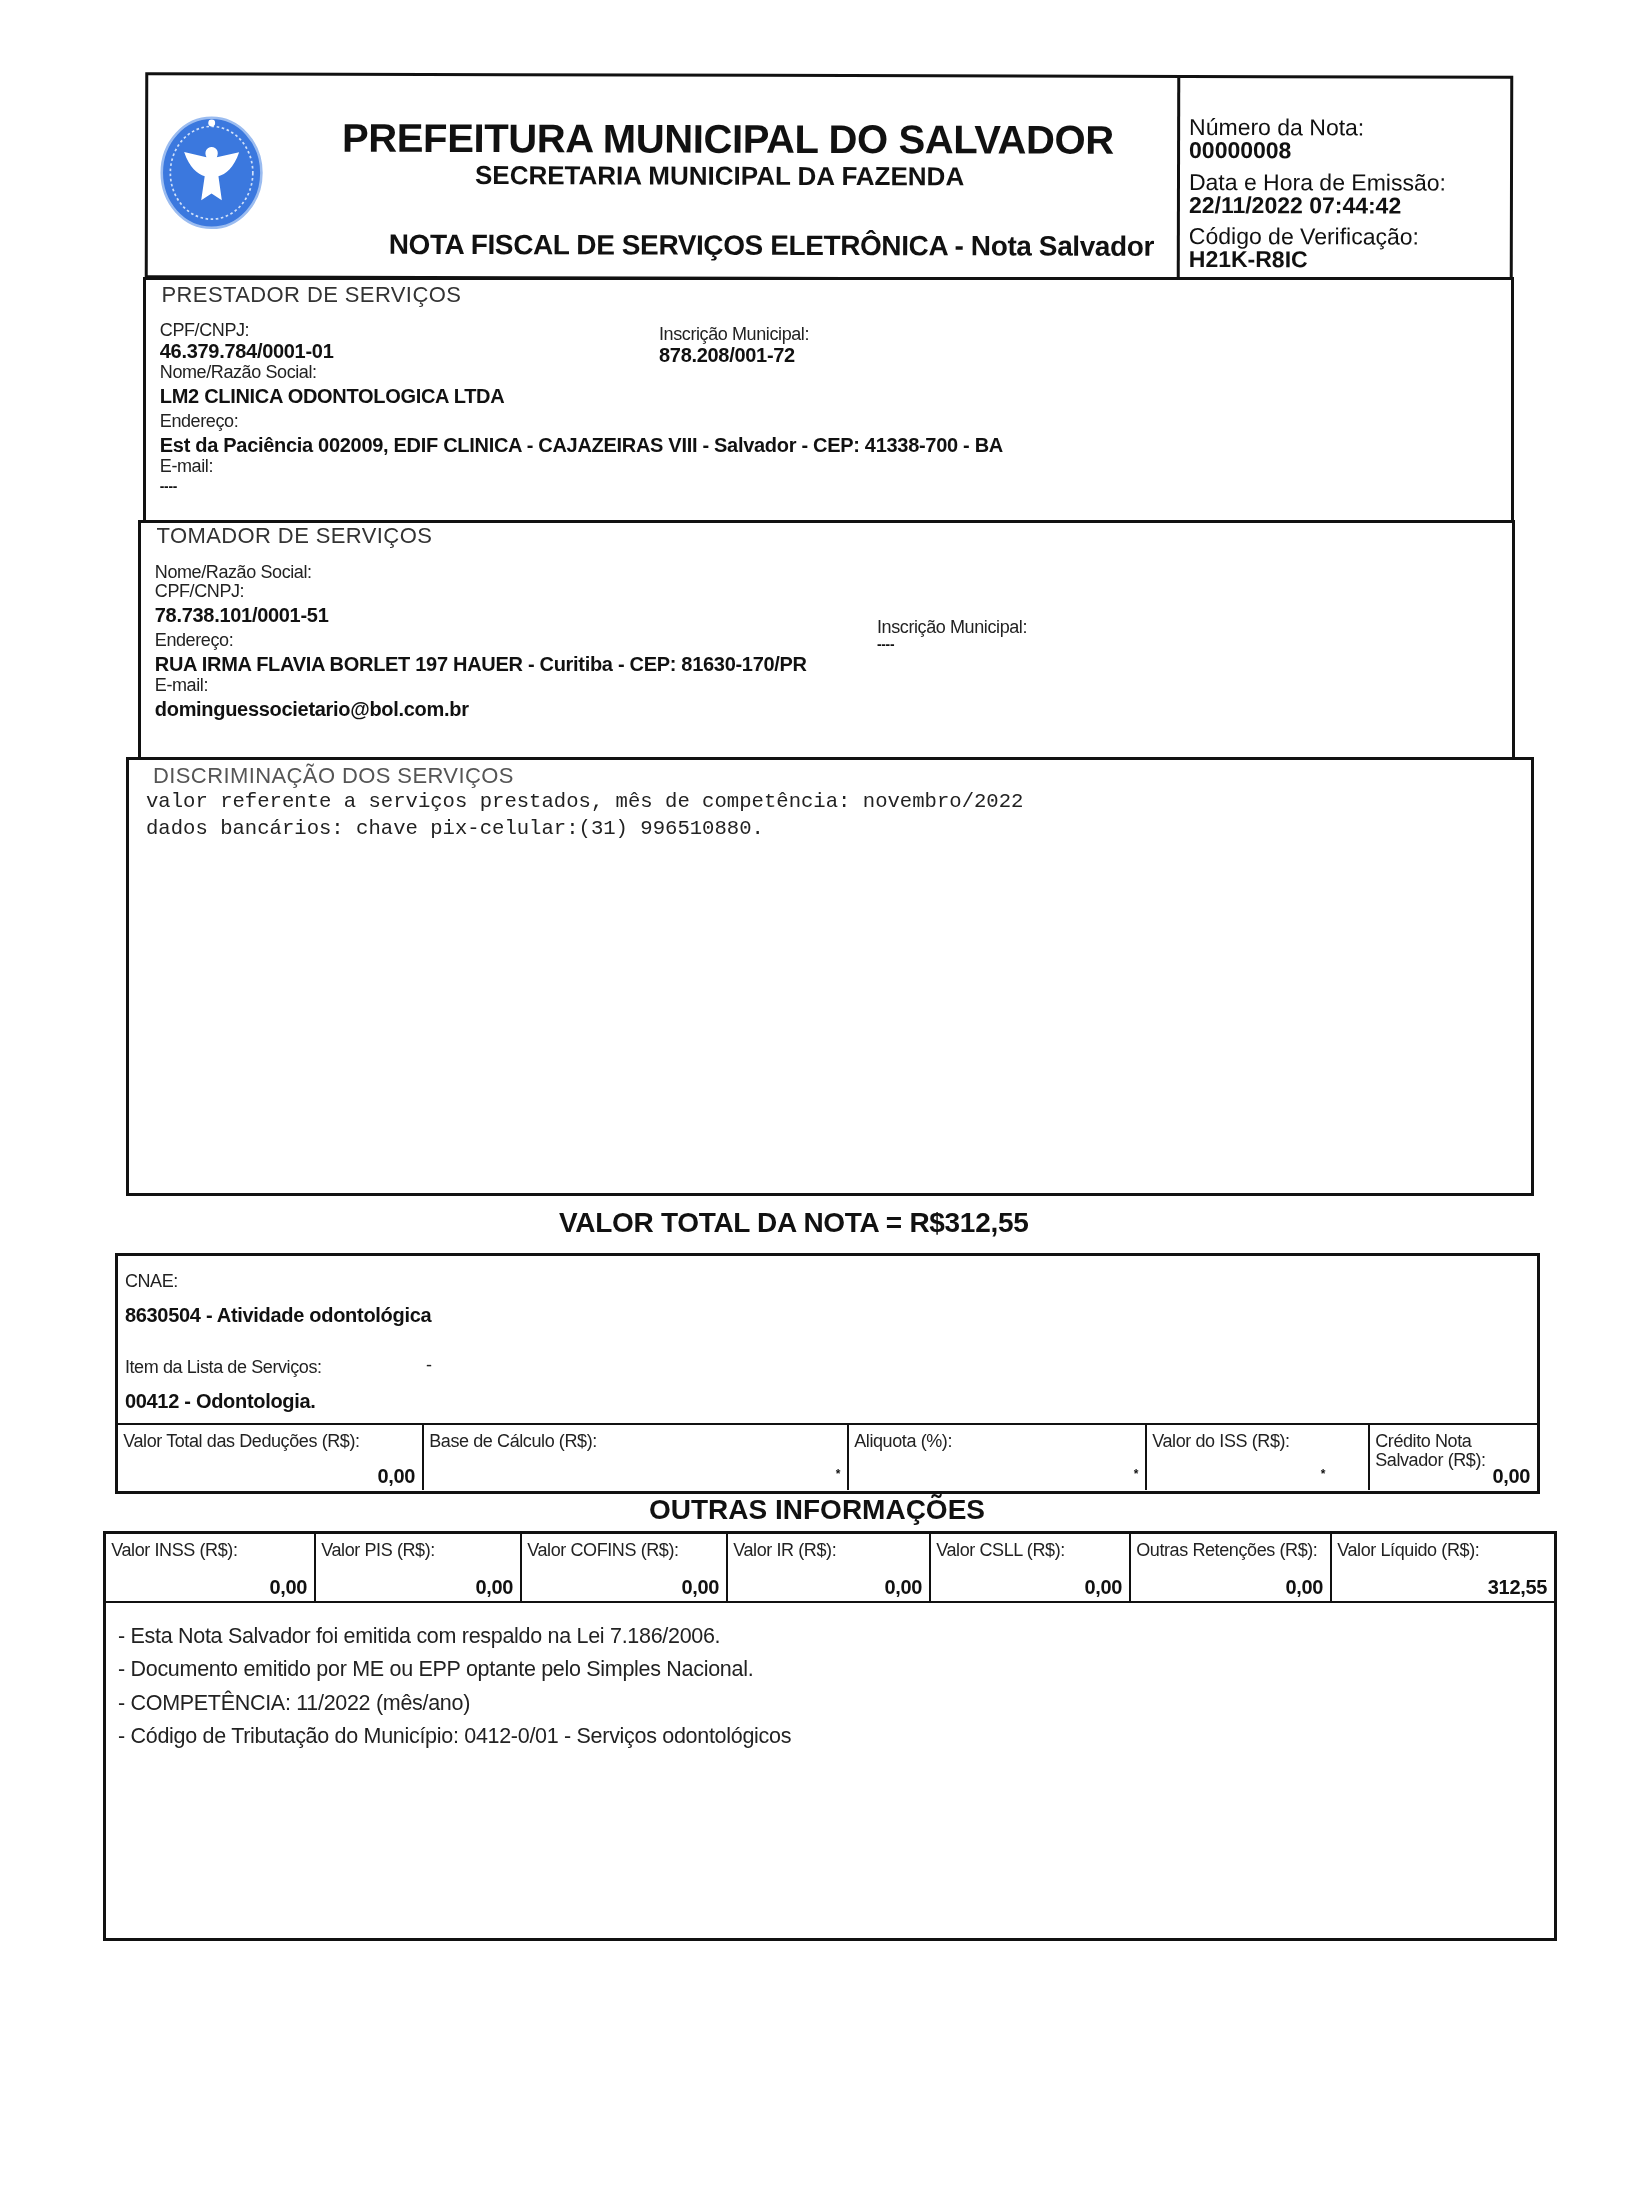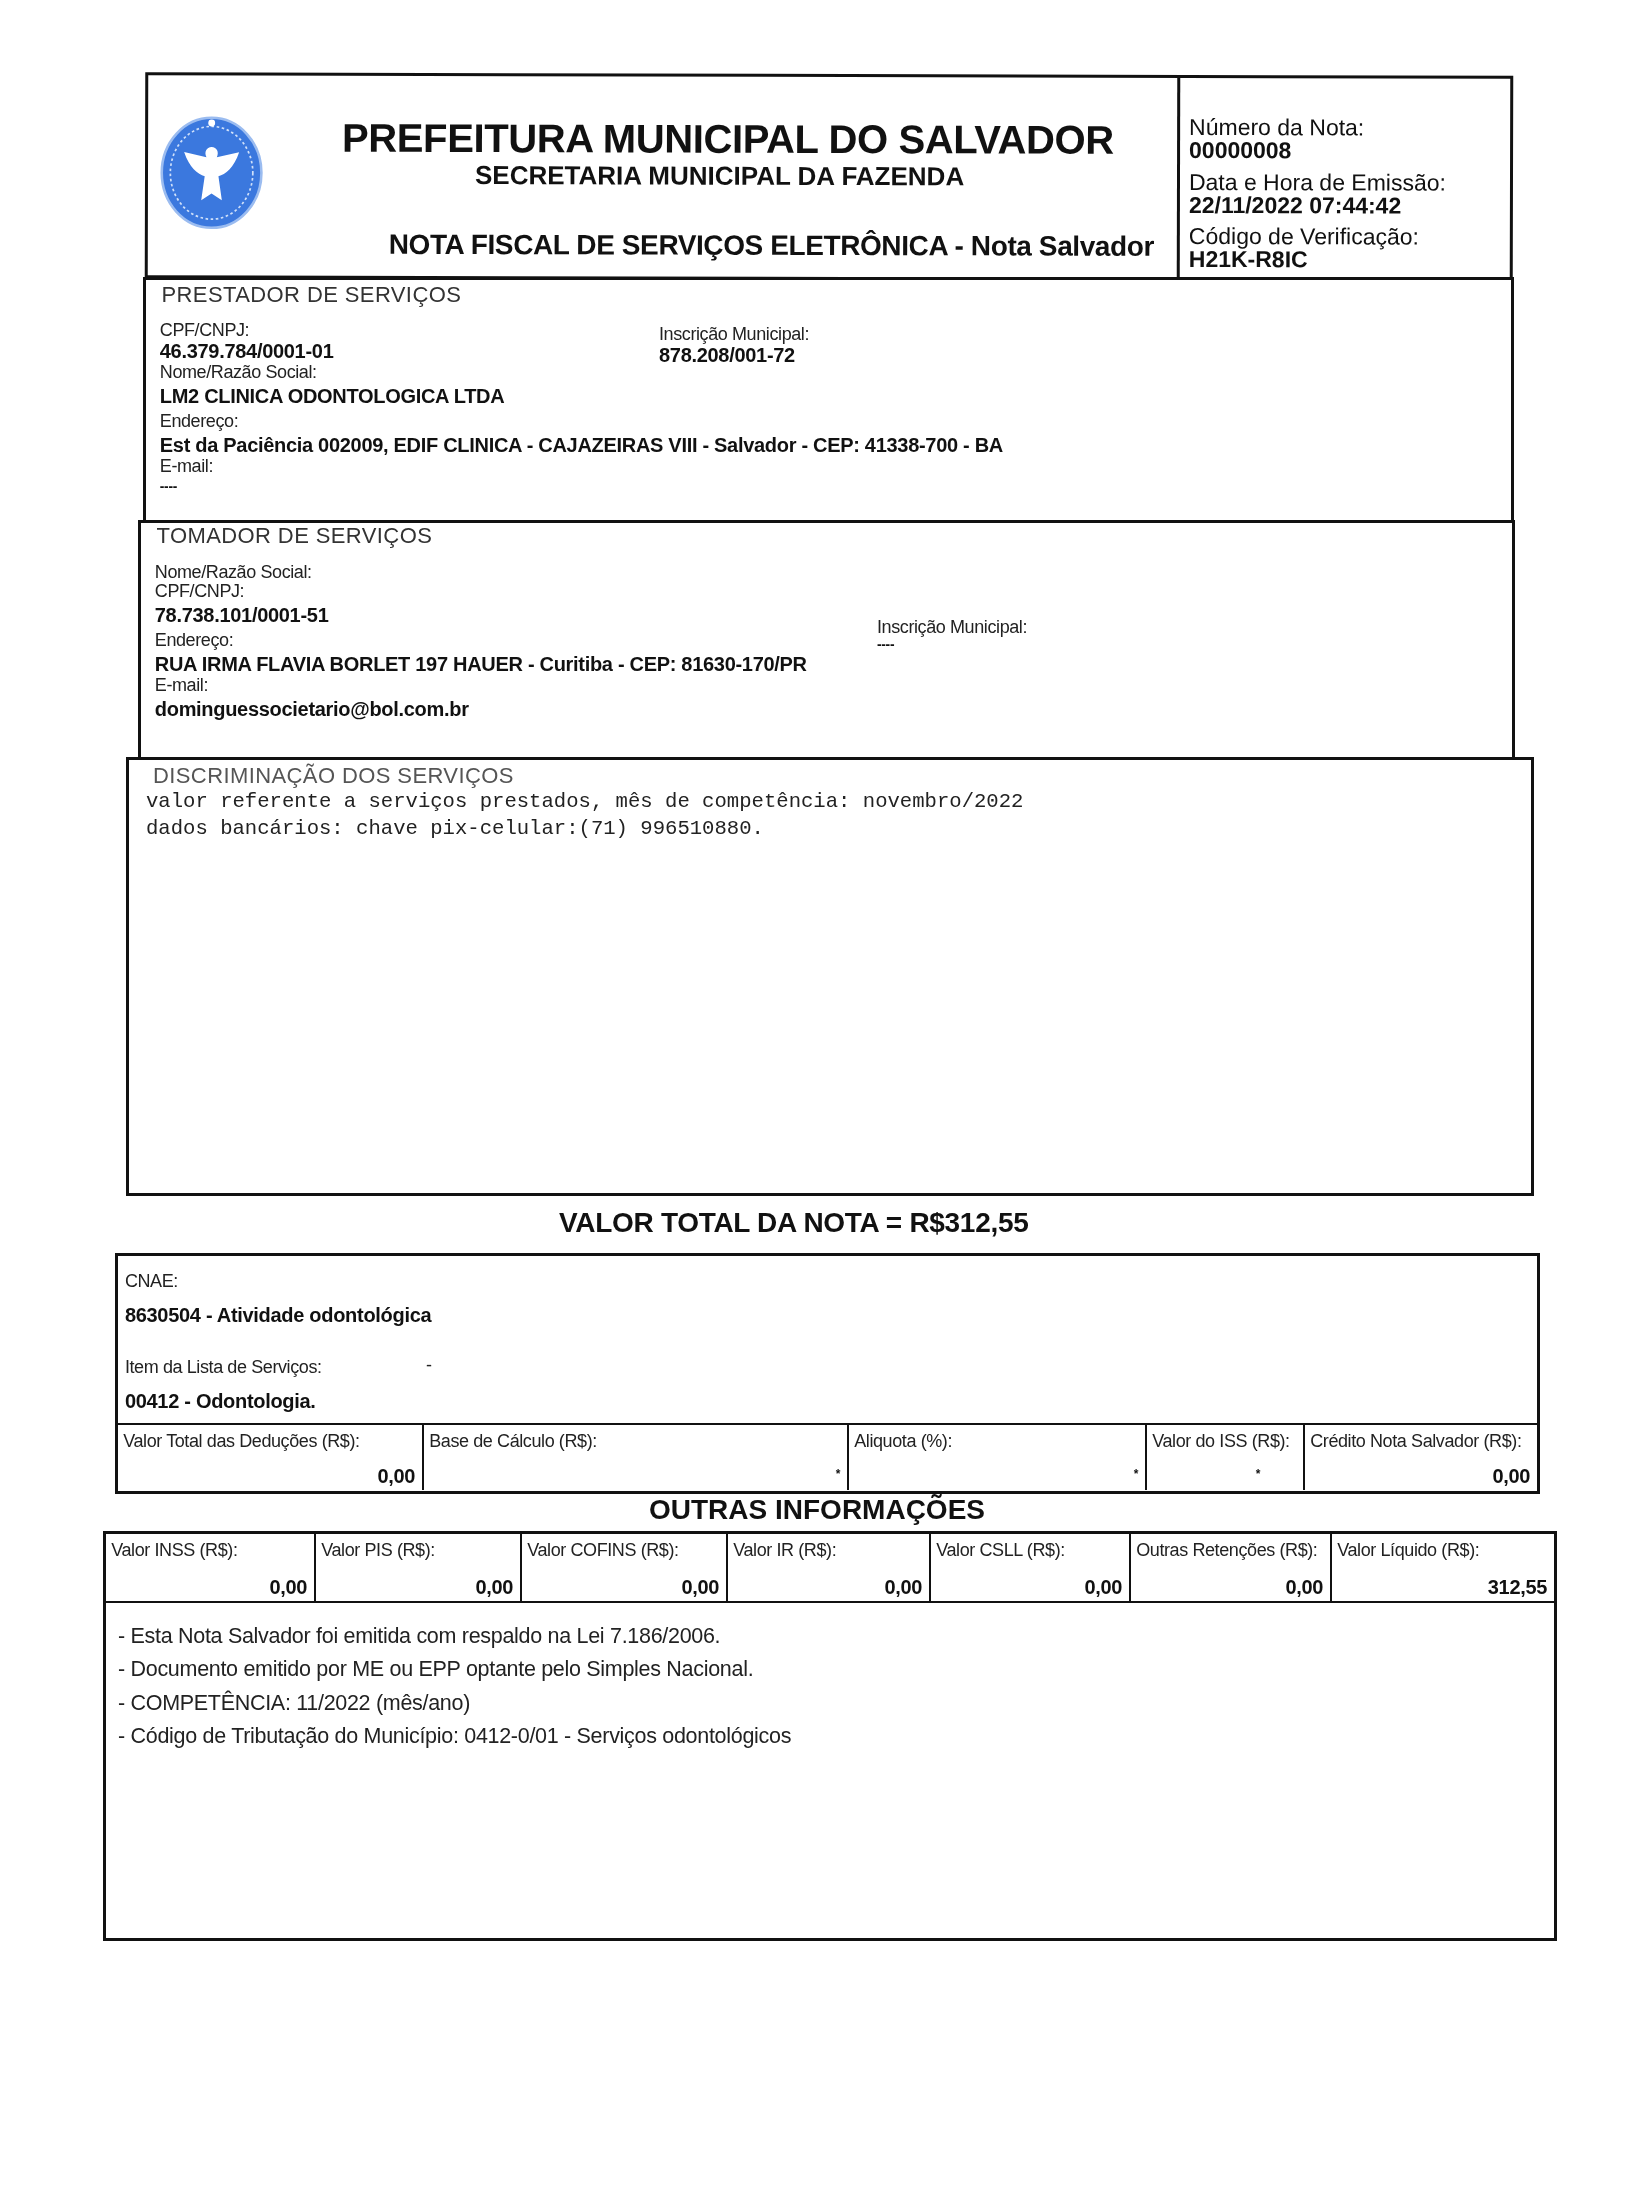--- a/index.html
+++ b/index.html
@@ -96,21 +96,21 @@
   <div class="abs" style="left:736px; top:95px;">
     <div class="lbl">Inscrição Municipal:</div>
     <div class="val" style="font-size:13.8px;">----</div>
   </div>
 </div>
 
 <div id="disc" class="box">
   <div class="abs sect" style="left:24px; top:3.4px; color:#555;">DISCRIMINAÇÃO DOS SERVIÇOS</div>
   <div class="abs mono" style="left:17px; top:29px;">
     <div>valor referente a serviços prestados, mês de competência: novembro/2022</div>
-    <div>dados bancários: chave pix-celular:(71) 996510880.</div>
+    <div>dados bancários: chave pix-celular:(31) 996510880.</div>
   </div>
 </div>
 
 <div class="abs" id="total">VALOR TOTAL DA NOTA = R$312,55</div>
 
 <div id="cnae" class="box">
   <div class="abs lbl" style="left:6.9px; top:15.5px;">CNAE:</div>
   <div class="abs val" style="left:6.9px; top:48px;">8630504 - Atividade odontológica</div>
   <div class="abs lbl" style="left:6.9px; top:102px;">Item da Lista de Serviços:</div>
   <div class="abs lbl" style="left:308px; top:100px;">-</div>
@@ -122,21 +122,21 @@
       <span class="val">0,00</span>
     </div>
     <div class="cell" style="width:425px;">
       <span class="lbl">Base de Cálculo (R$):</span>
       <span class="val" style="font-size:12px; bottom:8.6px;">*</span>
     </div>
     <div class="cell" style="width:298px;">
       <span class="lbl">Aliquota (%):</span>
       <span class="val" style="font-size:12px; bottom:8.6px;">*</span>
     </div>
-    <div class="cell" style="width:158px;">
+    <div class="cell" style="width:223px;">
       <span class="lbl">Valor do ISS (R$):</span>
       <span class="val" style="font-size:12px; bottom:8.6px; right:43px;">*</span>
     </div>
     <div class="cell" style="flex:1;">
       <span class="lbl">Crédito Nota Salvador (R$):</span>
       <span class="val">0,00</span>
     </div>
   </div>
 </div>
 

